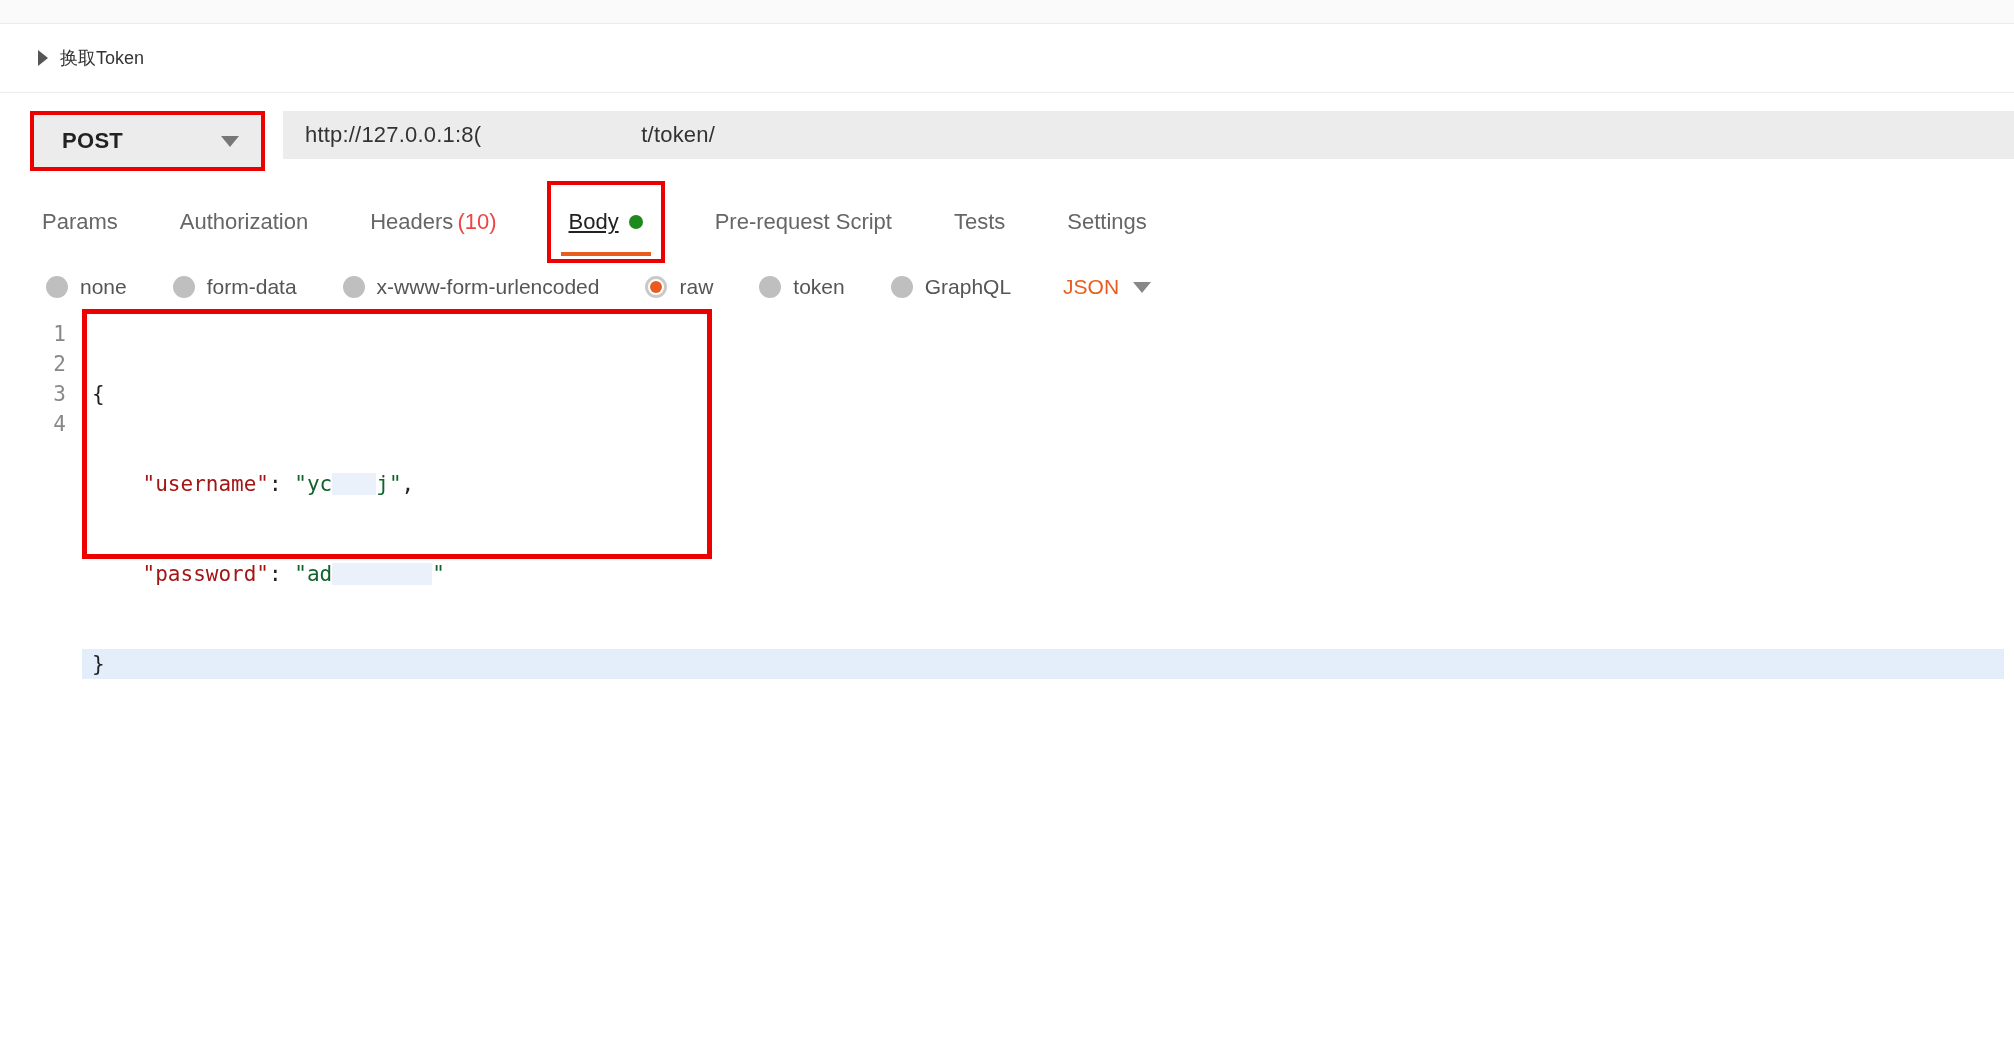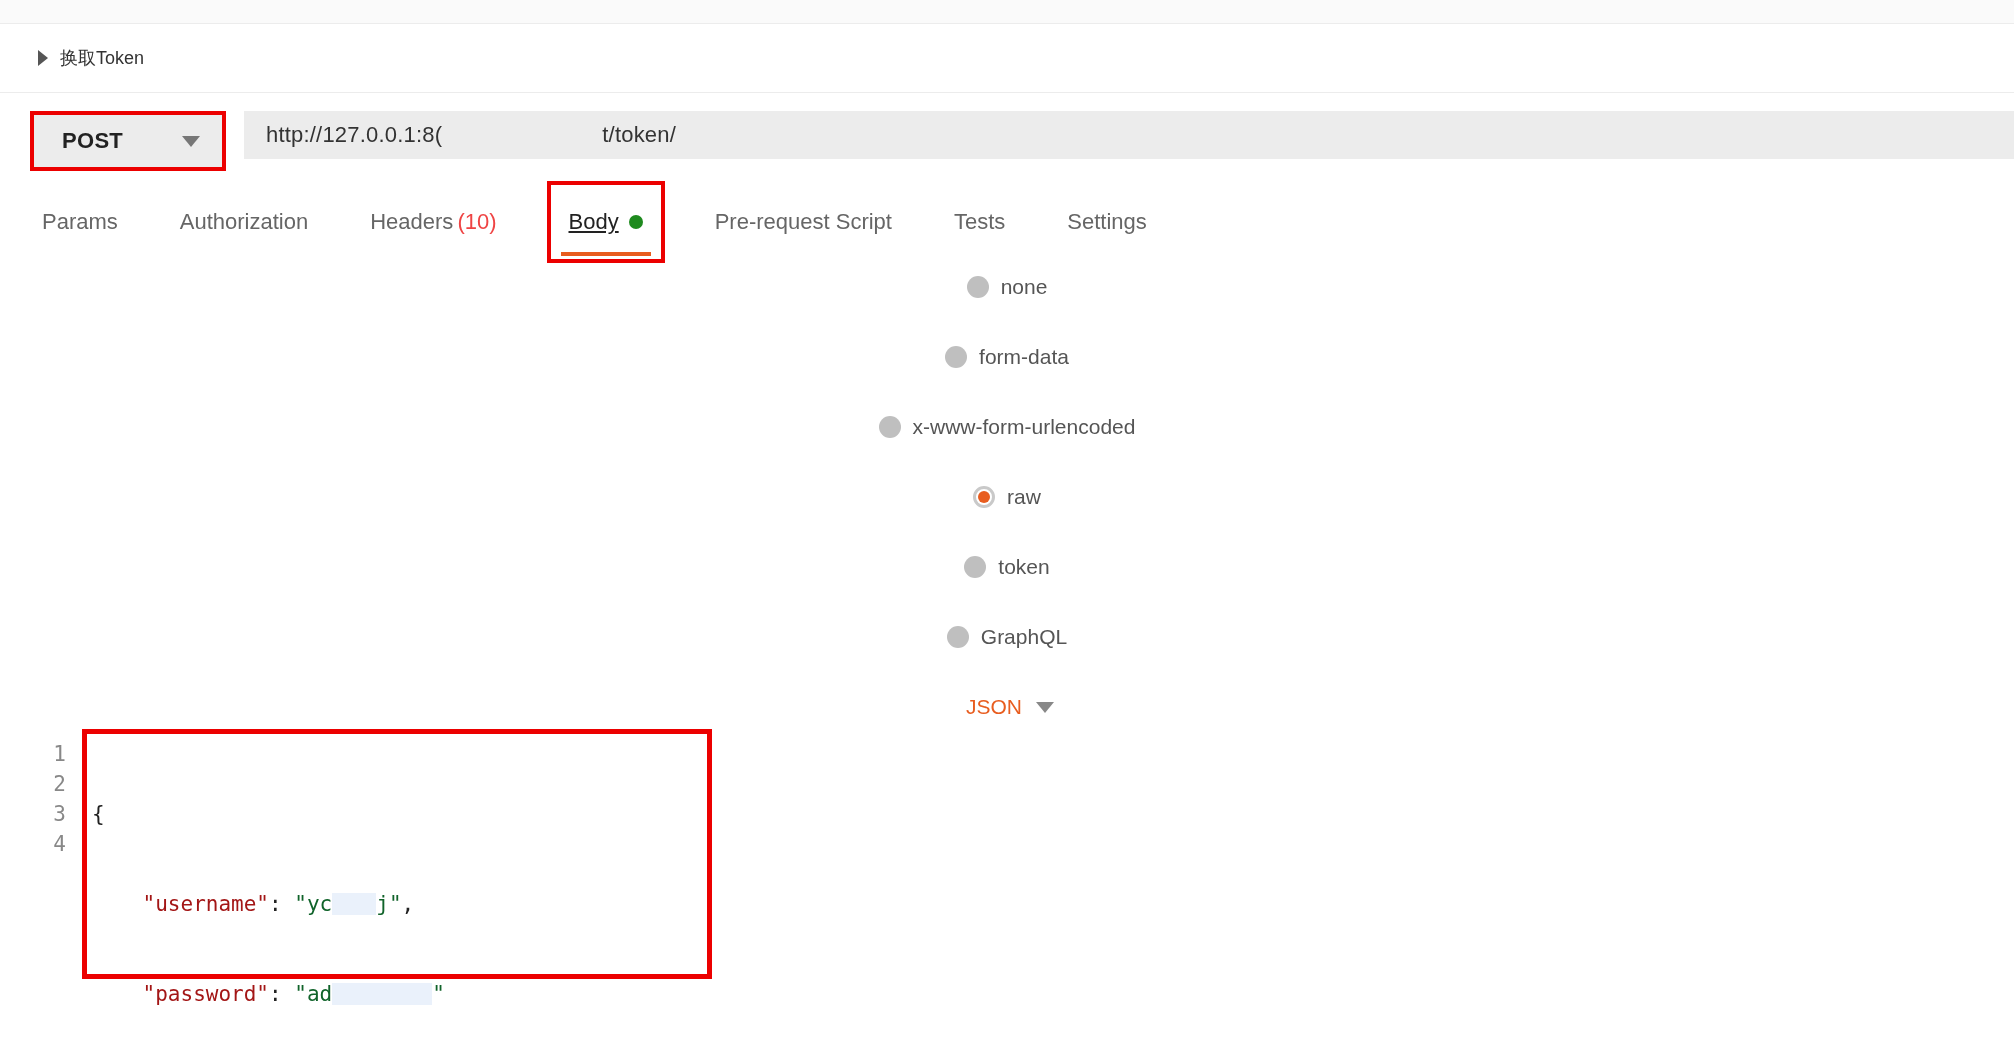--- a/index.html
+++ b/index.html
@@ -40,21 +40,21 @@
   .method-url-row {
     display: flex;
     align-items: stretch;
     padding: 0;
     margin: 0 0 0 0;
   }
   .method-select {
     display: flex;
     align-items: center;
     justify-content: space-between;
-    width: 196px;
+    width: 235px;
     height: 60px;
     margin: 18px 0 18px 30px;
     padding: 0 22px 0 28px;
     background: #ececec;
     color: #222;
     font-weight: 600;
     font-size: 22px;
     letter-spacing: 0.3px;
     border: 4px solid #ec0000;
     cursor: pointer;
@@ -124,26 +124,25 @@
   .tab-wrap-body .red-box {
     position: absolute;
     top: -8px; bottom: -8px;
     left: 0; right: 0;
     border: 4px solid #ec0000;
     pointer-events: none;
   }
 
   .body-mode-row {
     display: flex;
-    align-items: center;
+    align-items: flex-start;
     gap: 46px;
     padding: 20px 46px 12px 46px;
     font-size: 21px;
     color: #555;
-    flex-direction: column;
   }
   .radio {
     display: flex;
     align-items: center;
     gap: 12px;
     cursor: pointer;
     white-space: nowrap;
   }
   .radio .circle {
     width: 22px; height: 22px;

